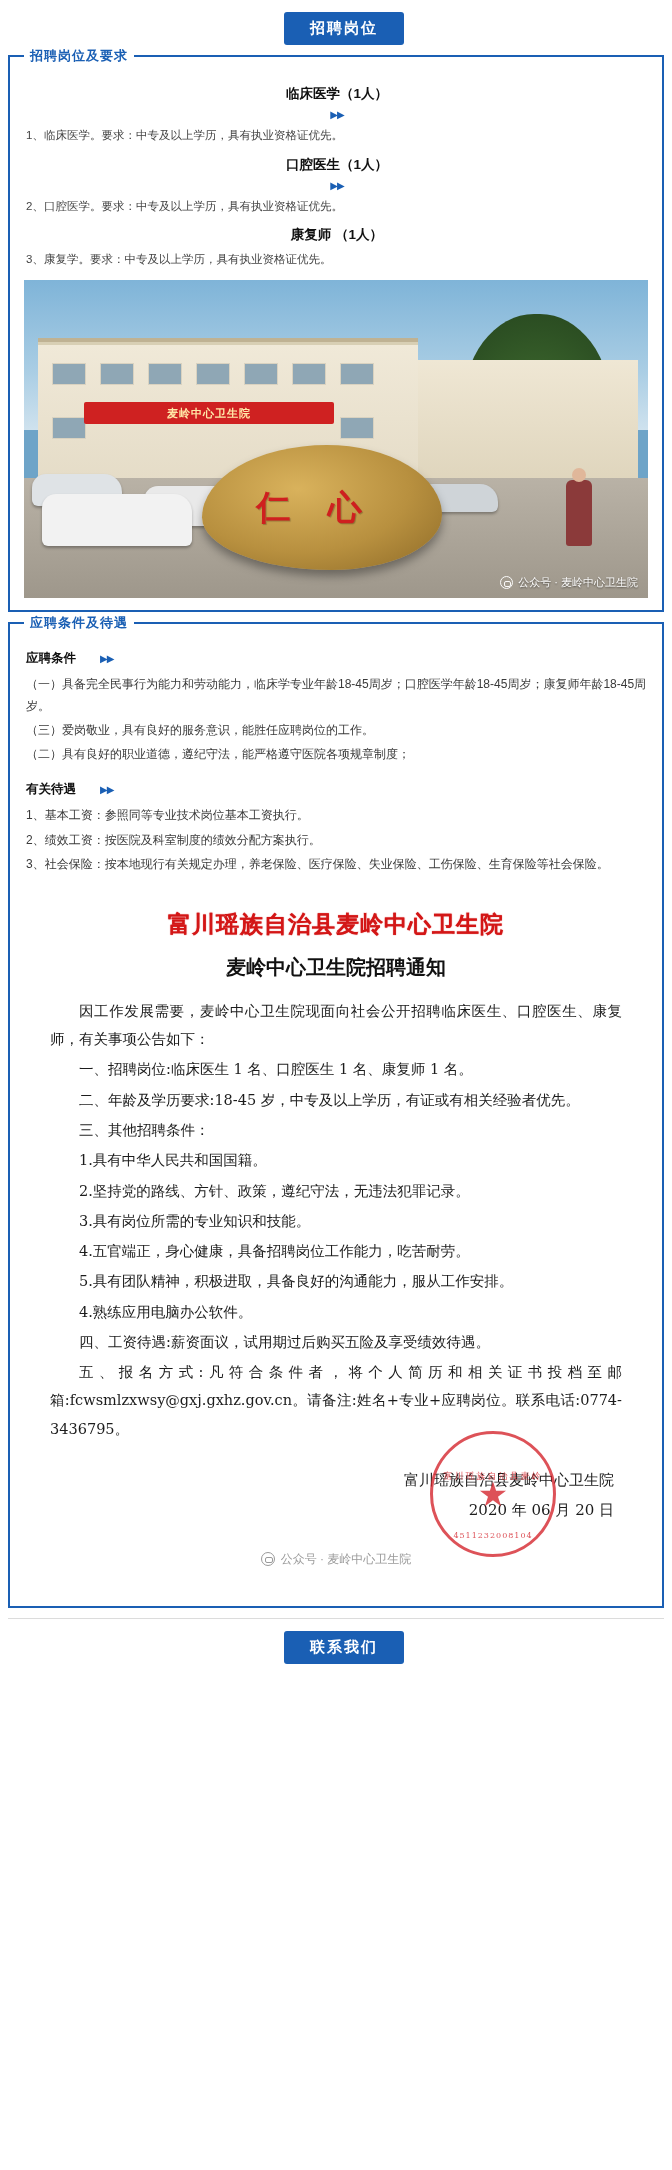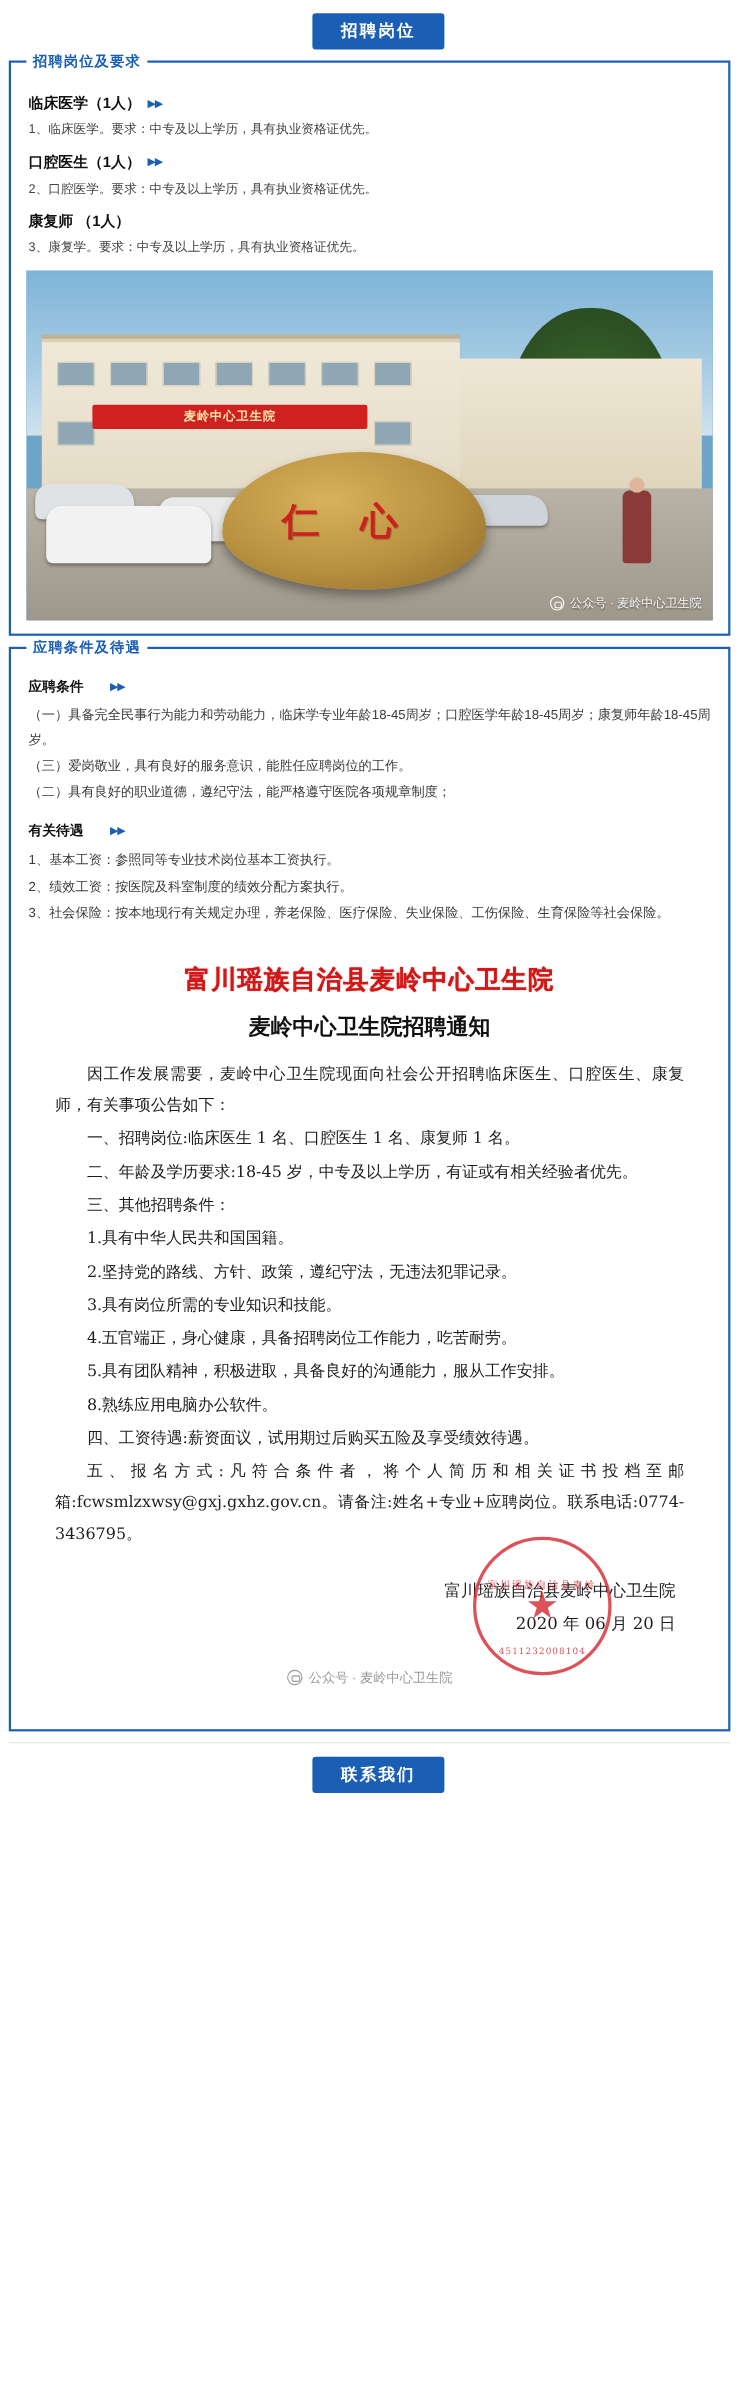--- a/index.html
+++ b/index.html
@@ -51,20 +51,21 @@
   }
 
   .job-head {
     font-size:13.5px;
     font-weight:bold;
     color:#111;
     margin: 10px 0 6px 2px;
     display:flex;
     align-items:center;
     gap:6px;
+    flex-direction:column;
   }
   .job-head .arrows {
     color:#1a5fb4;
     font-size:10px;
     letter-spacing:-1px;
   }
   .job-line {
     font-size:11.5px;
     color:#444;
     line-height:1.7;
@@ -348,21 +349,21 @@
 
       <p class="notice-p">因工作发展需要，麦岭中心卫生院现面向社会公开招聘临床医生、口腔医生、康复师，有关事项公告如下：</p>
       <p class="notice-p">一、招聘岗位:临床医生 1 名、口腔医生 1 名、康复师 1 名。</p>
       <p class="notice-p">二、年龄及学历要求:18-45 岁，中专及以上学历，有证或有相关经验者优先。</p>
       <p class="notice-p">三、其他招聘条件：</p>
       <p class="notice-p">1.具有中华人民共和国国籍。</p>
       <p class="notice-p">2.坚持党的路线、方针、政策，遵纪守法，无违法犯罪记录。</p>
       <p class="notice-p">3.具有岗位所需的专业知识和技能。</p>
       <p class="notice-p">4.五官端正，身心健康，具备招聘岗位工作能力，吃苦耐劳。</p>
       <p class="notice-p">5.具有团队精神，积极进取，具备良好的沟通能力，服从工作安排。</p>
-      <p class="notice-p">8.熟练应用电脑办公软件。</p>
+      <p class="notice-p">4.熟练应用电脑办公软件。</p>
       <p class="notice-p">四、工资待遇:薪资面议，试用期过后购买五险及享受绩效待遇。</p>
       <p class="notice-p">五、报名方式:凡符合条件者，将个人简历和相关证书投档至邮箱:fcwsmlzxwsy@gxj.gxhz.gov.cn。请备注:姓名+专业+应聘岗位。联系电话:0774-3436795。</p>
 
       <div class="sign">
         <div class="stamp">
           <div class="arc">富川瑶族自治县麦岭</div>
           <div class="star">★</div>
           <div class="arcb">4511232008104</div>
         </div>
         <div>富川瑶族自治县麦岭中心卫生院</div>

